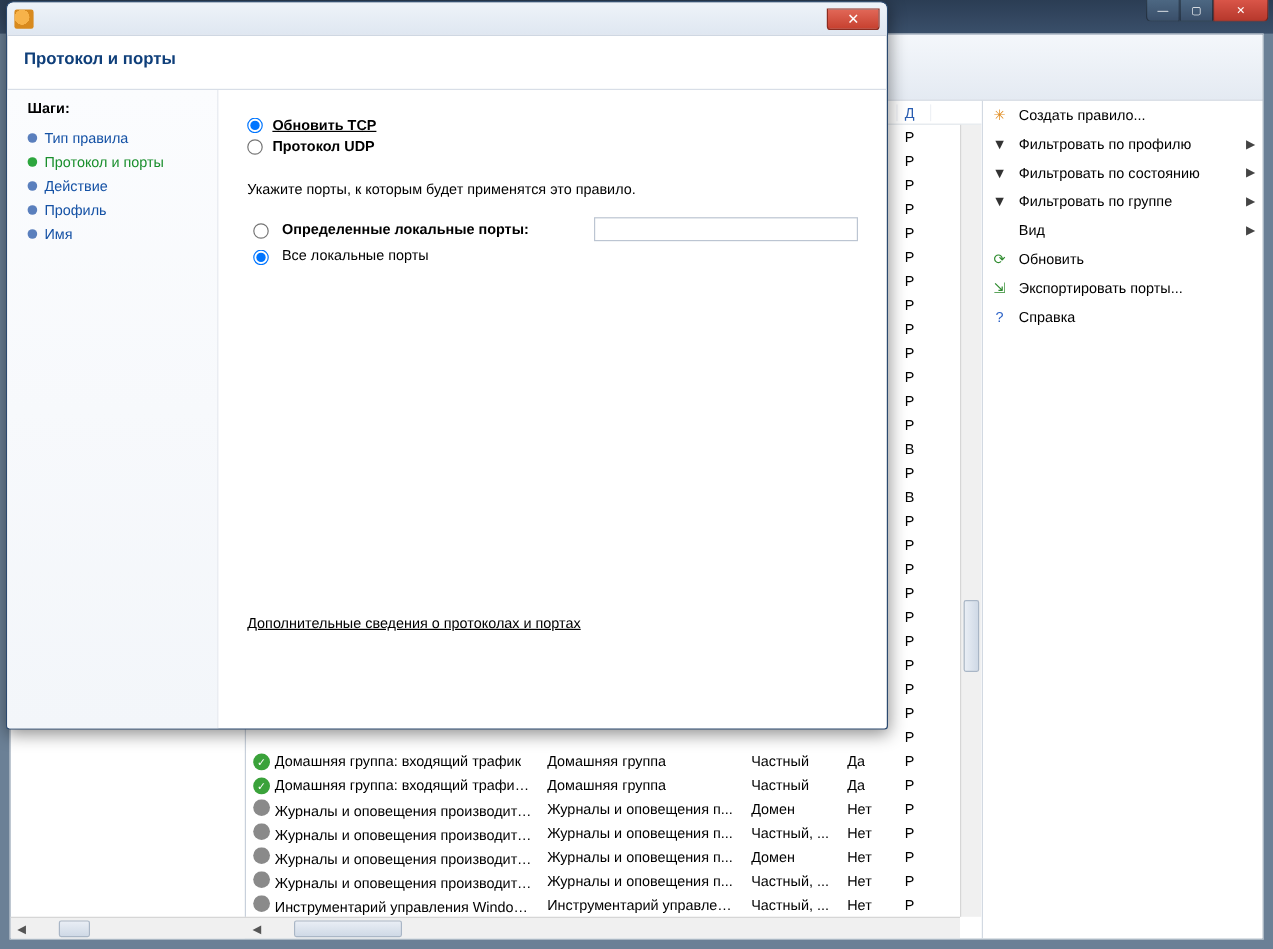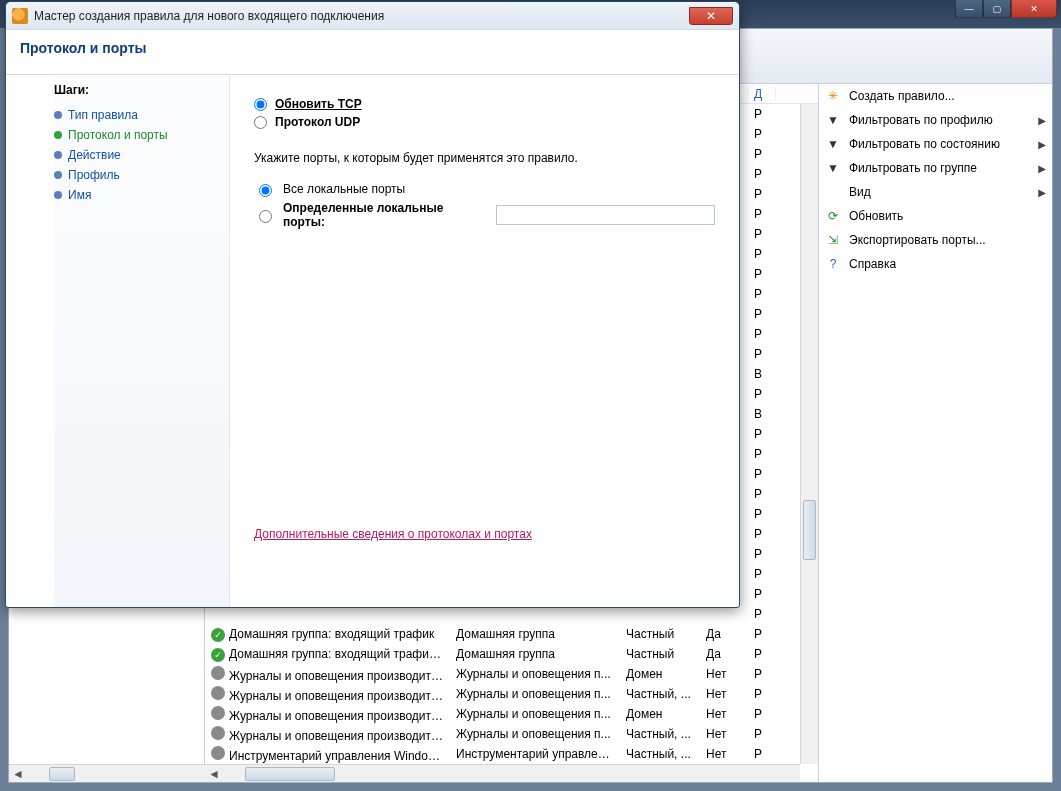--- a/index.html
+++ b/index.html
@@ -208,22 +208,21 @@
   }
   .wizard-head h2 { margin: 0 0 6px 0; font-size: 14px; font-weight: bold; color: #0f3f7a; }
   .wizard-head p { margin: 0; font-size: 12px; color: #222; }
   .wizard-body {
     flex: 1; display: flex;
   }
   .wizard-steps {
     width: 176px;
     border-right: 1px solid #e5e9ef;
     background: linear-gradient(#fbfcfe,#f3f6fa);
-    padding: 8px 0;
-    margin-left: 48px;
+    padding: 8px 17px;
   }
   .steps-h { font-size: 12px; font-weight: bold; margin-bottom: 8px; }
   .step {
     display: flex; align-items: center; gap: 6px;
     padding: 3px 0;
     font-size: 12px;
     color: #1451a5;
   }
   .step.current { color: #1a8f2d; }
   .step .bullet { width: 8px; height: 8px; border-radius: 50%; background: #5a7fbd; flex:none; }
@@ -248,22 +247,22 @@
   .ports-input {
     width: 220px; height: 20px;
     border: 1px solid #bcc5d2;
     background: #fff;
     padding: 0 4px;
     font-size: 12px;
   }
   .example { margin-left: 252px; margin-top: 4px; color: #222; font-size: 12px; }
   .learn-link {
     position: absolute;
-    left: 24px; bottom: 66px;
-    color: #be185d; text-decoration: underline;
+    left: 24px; bottom: 81px;
+    color: #000000; text-decoration: underline;
     font-size: 12px;
   }
   .wizard-buttons {
     position: absolute;
     right: 18px; bottom: 14px;
     display: flex; gap: 10px;
   }
   .btn {
     min-width: 82px; height: 23px;
     padding: 0 14px;
@@ -594,21 +593,20 @@
           </div>
       </div>
 
     </div>
   </div>
 </div>
 
 <div class="wizard">
   <div class="wizard-title">
     <span class="ico"></span>
-    <span class="txt">Мастер создания правила для нового входящего подключения</span>
     <span class="close">✕</span>
   </div>
   <div class="wizard-head">
     <h2>Протокол и порты</h2>
   </div>
   <div class="wizard-body">
     <div class="wizard-steps">
       <div class="steps-h">Шаги:</div>
       <div id="steps-list">
           <div class="step">
@@ -640,27 +638,27 @@
         <label class="bold-u">Обновить TCP</label>
       </div>
       <div class="radio-row">
         <input type="radio" name="proto" style="">
         <label style="font-weight:bold">Протокол UDP</label>
       </div>
 
       <div class="port-block">
         <div class="prompt">Укажите порты, к которым будет применятся это правило.</div>
         <div class="ports-row">
-          <input type="radio" name="ports" checked="" style="">
-          <label class="bold-u">Все локальные порты</label>
-        </div>
-        <div class="ports-row">
           <input type="radio" name="ports" style="">
           <label style="font-weight:bold">Определенные локальные порты:</label>
           <input class="ports-input" type="text" style="margin-left: auto;">
         </div>
+        <div class="ports-row">
+          <input type="radio" name="ports" checked="" style="">
+          <label class="bold-u">Все локальные порты</label>
+        </div>
       </div>
 
       <a class="learn-link" href="#">Дополнительные сведения о протоколах и портах</a>
 
     </div>
   </div>
 </div>
 
 </body></html>

